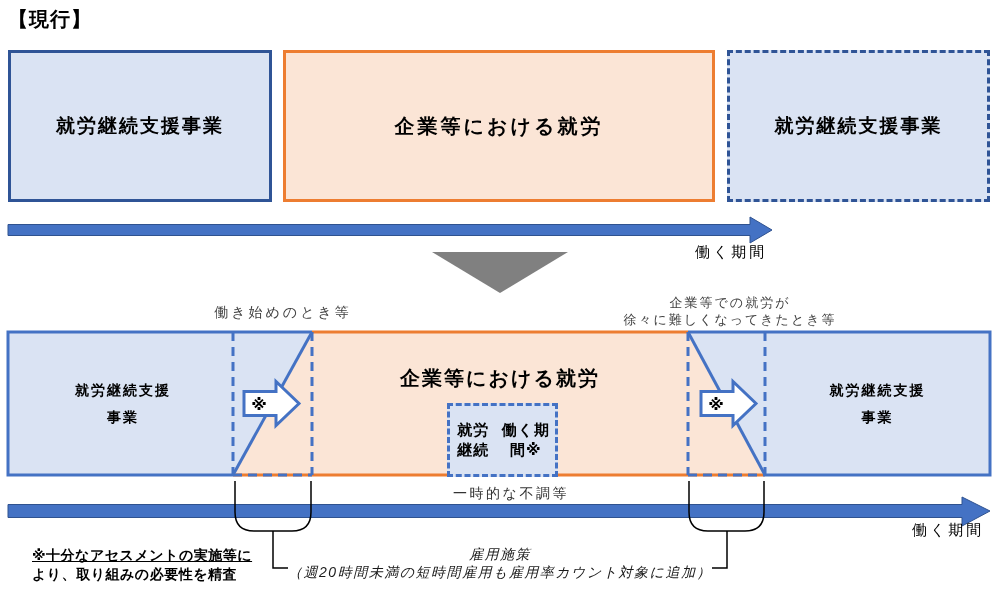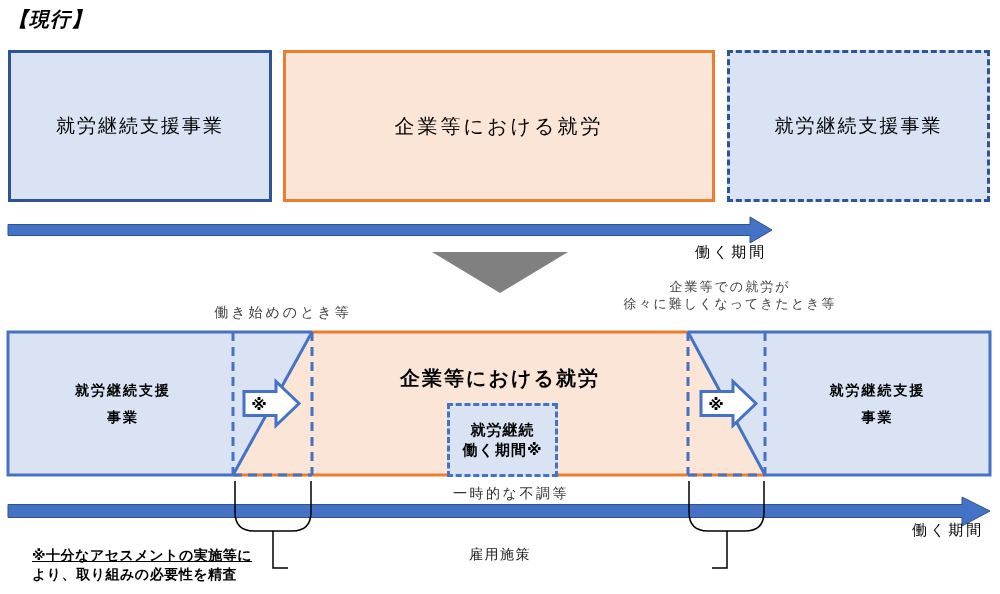--- a/index.html
+++ b/index.html
@@ -5,36 +5,36 @@
   :root{
     --blue:#4472C4; --blue-dark:#2F5496; --blue-deep:#2F528F;
     --orange:#ED7D31; --fill-blue:#DAE3F3; --fill-orange:#FBE5D6; --gray:#808080;
   }
   html,body{margin:0;padding:0;background:#fff;}
   .stage{
     position:relative;width:1000px;height:594px;background:#fff;overflow:hidden;
     font-family:"Liberation Sans","DejaVu Sans",sans-serif;color:#000;
   }
   .abs{position:absolute;}
-  .heading{font-weight:bold;font-size:20px;letter-spacing:1px;white-space:nowrap;font-style:italic;}
+  .heading{font-weight:bold;font-size:20px;letter-spacing:1px;white-space:nowrap;}
   .box{box-sizing:border-box;display:flex;align-items:center;justify-content:center;
-       text-align:center;font-weight:normal;}
+       text-align:center;font-weight:bold;}
   .box-blue{background:var(--fill-blue);border:3px solid var(--blue-dark);}
   .box-orange{background:var(--fill-orange);border:3px solid var(--orange);}
   .box-blue-dashed{background:var(--fill-blue);border:3px dashed var(--blue-dark);}
   .box-label{font-size:19px;letter-spacing:2px;}
   .box-label-lg{font-size:20px;letter-spacing:3px;}
   .poly-text{display:flex;flex-direction:column;align-items:center;justify-content:center;
        text-align:center;font-weight:bold;font-size:14px;line-height:27px;letter-spacing:2px;z-index:3;}
   .inner-box{box-sizing:border-box;background:var(--fill-blue);border:3px dashed var(--blue);
-       display:flex;flex-direction:column;align-items:center;justify-content:center;
+       display:flex;flex-direction:row;align-items:center;justify-content:center;
        font-weight:bold;font-size:15px;line-height:20px;letter-spacing:1px;z-index:3;text-align:center;}
   .annot{font-size:14px;letter-spacing:3px;color:#404040;white-space:nowrap;z-index:3;}
   .annot-sm{font-size:13px;letter-spacing:2px;line-height:17px;color:#404040;text-align:center;
-       white-space:nowrap;z-index:3;}
+       white-space:nowrap;z-index:3;margin-top:16px;}
   .period{font-size:15px;letter-spacing:3px;color:#000000;white-space:nowrap;z-index:3;}
   .note-bold{font-size:14px;font-weight:bold;line-height:19px;letter-spacing:0.5px;
        white-space:nowrap;z-index:3;}
   .note-plain{font-size:14px;line-height:18px;letter-spacing:1.5px;color:#1a1a1a;
        text-align:center;white-space:nowrap;z-index:3;}
   svg.layer{position:absolute;left:0;top:0;z-index:1;}
   .f-blue{fill:var(--fill-blue);}
   .f-orange{fill:var(--fill-orange);}
   .s-blue{stroke:var(--blue);stroke-width:3;fill:none;}
   .s-blue-dash{stroke:var(--blue);stroke-width:3;fill:none;stroke-dasharray:9 6;}
@@ -122,17 +122,18 @@
     <span>事業</span>
   </div>
 
   <div class="abs annot" style="left:503px;top:485px;transform:translateX(-50%);letter-spacing:2.5px;color:#333;margin-left:8px;">一時的な不調等</div>
   <div class="abs period" style="left:912px;top:521px;">働く期間</div>
 
   <div class="abs note-bold" style="left:32px;top:546px;">
     <span style="display:block;text-decoration:underline;">※十分なアセスメントの実施等に</span>
     <span style="display:block;">より、取り組みの必要性を精査</span>
   </div>
-  <div class="abs note-plain" style="left:285px;top:545px;width:430px;">
+  <div class="abs note-plain" style="left:285px;top:545px;width:430px;font-style:italic;">
     <span style="display:block;">雇用施策</span>
+    <span style="display:block;">（週20時間未満の短時間雇用も雇用率カウント対象に追加）</span>
   </div>
 
 </div>
 
 </body></html>

